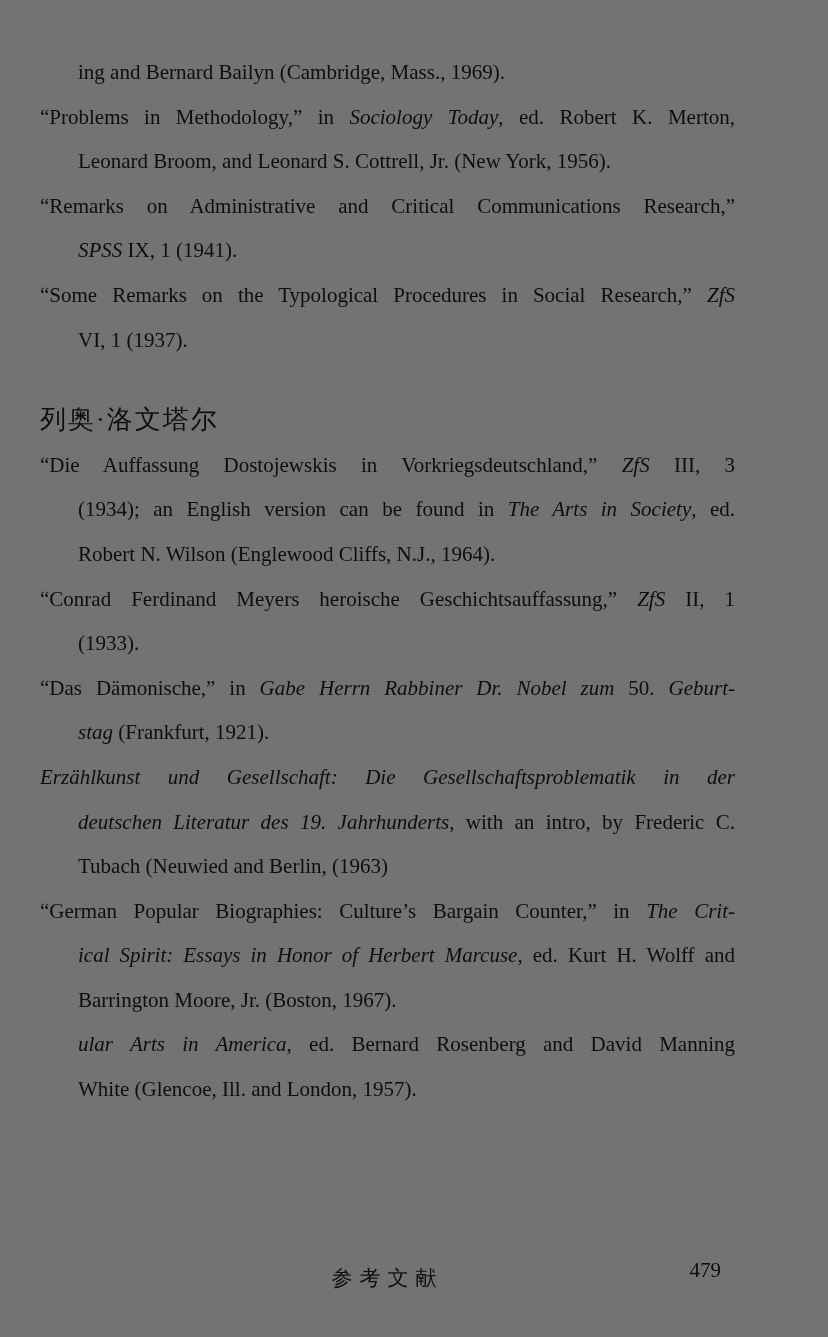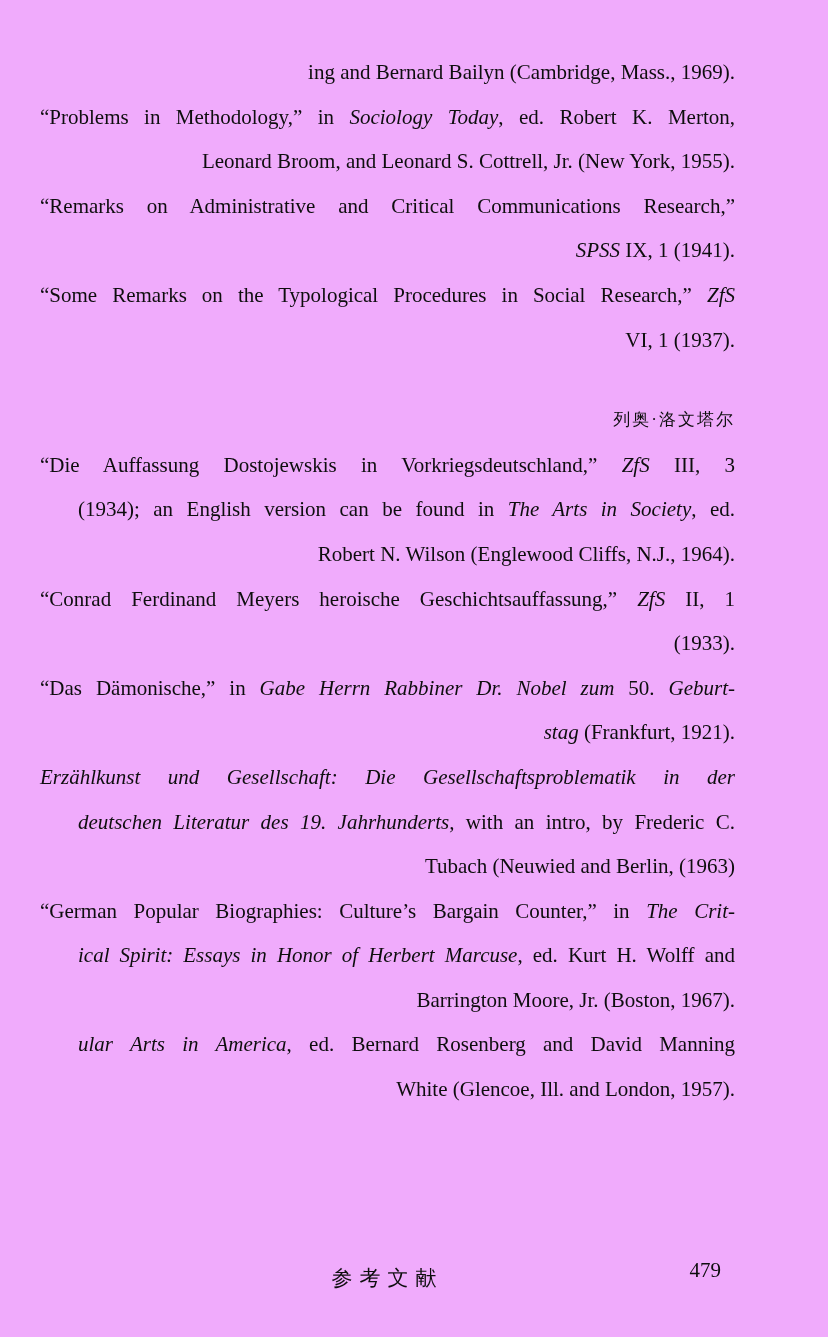--- a/index.html
+++ b/index.html
@@ -1,24 +1,23 @@
 <!DOCTYPE html>
 <html><head>
 <meta charset="utf-8">
 <style>
   html, body { margin: 0; padding: 0; background: #ffffff; }
   .page {
     position: relative;
     width: 828px;
     height: 1337px;
-    background: #f0abfc;
+    background: #737373;
     color: #0e0e0e;
     font-family: "Liberation Serif", "DejaVu Serif", serif;
     overflow: hidden;
-    text-align: right;
   }
   .text-block {
     position: absolute;
     left: 40px;
     top: 50px;
     width: 695px;
     font-size: 21px;
   }
   .bib-entry { margin: 0; }
   .line {
@@ -30,21 +29,21 @@
   .fit {
     display: inline-block;
     white-space: pre;
     transform-origin: 0 50%;
   }
   .it { font-style: italic; }
   .sec-heading {
     margin-top: 36px;
     line-height: 44.6px;
     height: 44.6px;
-    font-size: 17px;
+    font-size: 26px;
     letter-spacing: 2px;
   }
   .footer {
     position: absolute;
     left: 40px;
     top: 1256px;
     width: 695px;
     height: 44px;
   }
   .footer-label {
@@ -67,21 +66,21 @@
 <body>
 
 <div class="page">
 
   <div class="text-block">
       <div class="bib-entry">
         <div class="line ind"><span class="fit"><span>ing and Bernard Bailyn (Cambridge, Mass., 1969).</span></span></div>
       </div>
       <div class="bib-entry">
         <div class="line just"><span class="fit" style="word-spacing: 10.1875px;"><span>“Problems in Methodology,” in </span><span class="it">Sociology Today</span><span>, ed. Robert K. Merton,</span></span></div>
-        <div class="line ind"><span class="fit"><span>Leonard Broom, and Leonard S. Cottrell, Jr. (New York, 1955).</span></span></div>
+        <div class="line ind"><span class="fit"><span>Leonard Broom, and Leonard S. Cottrell, Jr. (New York, 1956).</span></span></div>
       </div>
       <div class="bib-entry">
         <div class="line just"><span class="fit" style="word-spacing: 17.5625px;"><span>“Remarks on Administrative and Critical Communications Research,”</span></span></div>
         <div class="line ind"><span class="fit"><span class="it">SPSS</span><span> IX, 1 (1941).</span></span></div>
       </div>
       <div class="bib-entry">
         <div class="line just"><span class="fit" style="word-spacing: 9.77604px;"><span>“Some Remarks on the Typological Procedures in Social Research,” </span><span class="it">ZfS</span></span></div>
         <div class="line ind"><span class="fit"><span>VI, 1 (1937).</span></span></div>
       </div>
       <div class="sec-heading">列奥·洛文塔尔</div>

